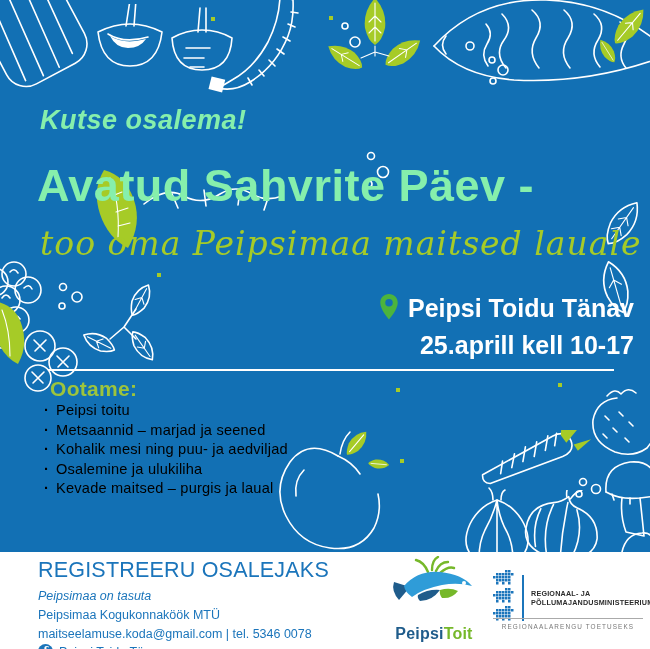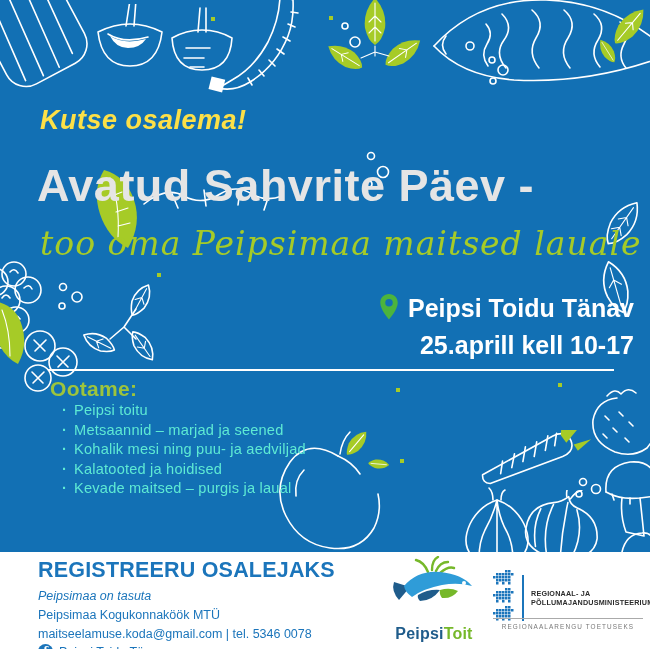--- a/index.html
+++ b/index.html
@@ -8,55 +8,55 @@
     background:#1270B4;
     font-family:"Liberation Sans",sans-serif;
   }
   .deco{position:absolute;pointer-events:none;}
   .wl{stroke:#fff;stroke-width:1.6;fill:none;stroke-linecap:round;stroke-linejoin:round;}
   .wv{stroke:#fff;stroke-width:1.1;fill:none;stroke-linecap:round;}
   .gleaf{fill:#A6CB27;stroke:none;}
   .gdot{position:absolute;width:4px;height:4px;background:#A6CB27;}
 
   .invitation{
-    position:absolute;left:40px;top:105px;color:#fde047;
+    position:absolute;left:40px;top:105px;color:#86efac;
     font-size:27px;font-weight:bold;font-style:italic;letter-spacing:.5px;
   }
   .title{
-    position:absolute;left:37px;top:160px;color:#e5e5e5;
+    position:absolute;left:37px;top:160px;color:#86efac;
     font-size:45px;font-weight:bold;letter-spacing:.5px;white-space:nowrap;
   }
   .tagline{
     position:absolute;left:40px;top:224px;color:#A6CB27;
     font-family:"DejaVu Serif",serif;font-style:italic;
     font-size:33px;letter-spacing:1px;white-space:nowrap;
   }
   .location{
     position:absolute;right:16px;top:292px;text-align:right;color:#fff;
     font-size:25px;font-weight:bold;line-height:33px;
   }
   .location .pin{display:inline-block;vertical-align:-4px;margin-right:9px;}
   .rule{
     position:absolute;left:48px;top:369px;width:566px;height:2px;background:#fff;
   }
   .ootame-heading{
     position:absolute;left:50px;top:377px;color:#9DC43C;
     font-size:21px;font-weight:bold;letter-spacing:.3px;text-align:center;
   }
   .ootame-list{
-    position:absolute;left:62px;top:401px;margin:0;padding:0;list-style:none;
-    color:#5eead4;font-size:14.6px;line-height:19.6px;letter-spacing:.2px;
+    position:absolute;left:44px;top:401px;margin:0;padding:0;list-style:none;
+    color:#000000;font-size:14.6px;line-height:19.6px;letter-spacing:.2px;
   }
   .ootame-list li::before{content:"·";margin-right:7px;font-weight:bold;}
 
   .footer{
     position:absolute;left:0;top:552px;width:650px;height:97px;background:#fff;
   }
   .f-left{position:absolute;left:38px;top:6px;color:#1B75BB;}
-  .reg-heading{font-size:21.5px;font-weight:bold;letter-spacing:.2px;}
+  .reg-heading{font-size:21.5px;font-weight:normal;letter-spacing:.2px;}
   .free-note{font-size:12.5px;font-style:italic;margin-top:6px;}
   .org-line,.contact-line{font-size:12.5px;margin-top:5px;}
   .fb-row{display:flex;align-items:center;margin-top:3px;font-size:12.5px;}
   .fb-icon{
     width:15px;height:15px;border-radius:50%;background:#1B75BB;color:#fff;
     display:flex;align-items:center;justify-content:center;
     font-size:11px;font-weight:bold;margin-right:6px;font-family:"DejaVu Serif",serif;
   }
   .pt-logo{position:absolute;left:382px;top:4px;width:104px;text-align:center;}
   .pt-name{font-size:16px;font-weight:bold;letter-spacing:.2px;margin-top:9px;}
@@ -363,21 +363,21 @@
     </div>
     <div>25.aprill kell 10-17</div>
   </div>
 
   <div class="rule"></div>
   <div class="ootame-heading">Ootame:</div>
   <ul class="ootame-list">
     <li>Peipsi toitu</li>
     <li>Metsaannid – marjad ja seened</li>
     <li>Kohalik mesi ning puu- ja aedviljad</li>
-    <li>Kalatooted ja hoidised</li>
+    <li>Osalemine ja ulukiliha</li>
     <li>Kevade maitsed – purgis ja laual</li>
   </ul>
 
   <div class="footer">
     <div class="f-left">
       <div class="reg-heading">REGISTREERU OSALEJAKS</div>
       <div class="free-note">Peipsimaa on tasuta</div>
       <div class="org-line">Peipsimaa Kogukonnaköök MTÜ</div>
       <div class="contact-line">maitseelamuse.koda@gmail.com | tel. 5346 0078</div>
       <div class="fb-row">

